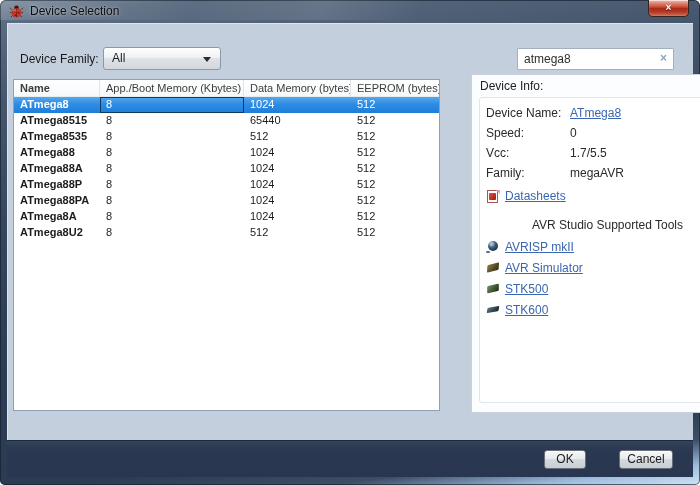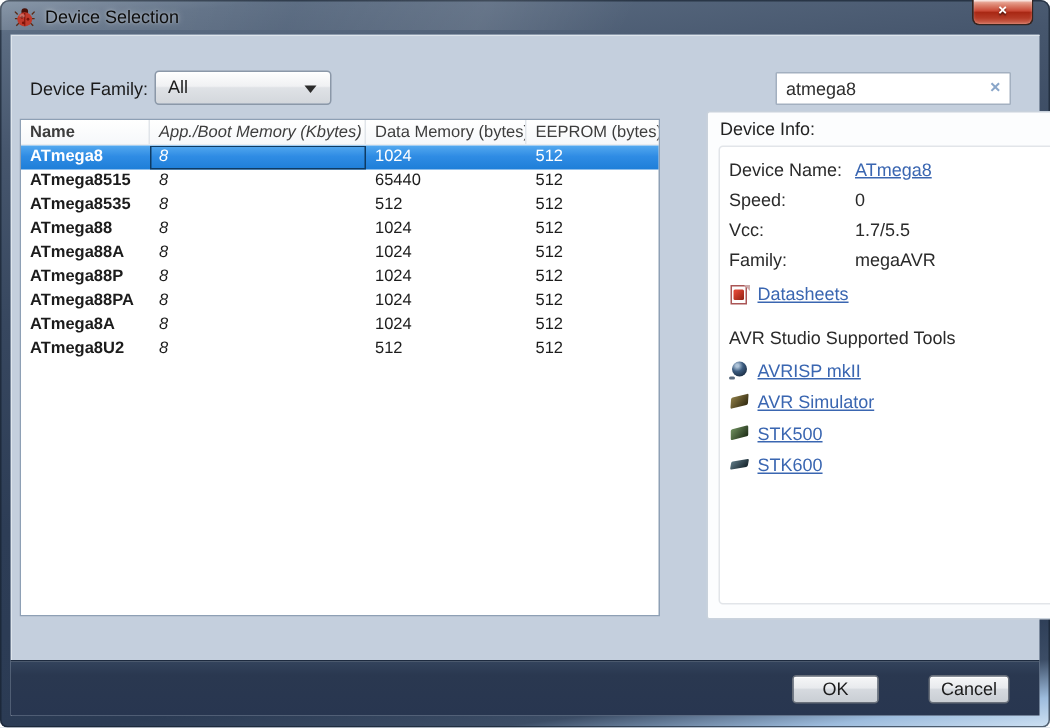--- a/index.html
+++ b/index.html
@@ -77,21 +77,21 @@
   .table-panel {
     position:absolute; left:6px; top:56px; width:427px; height:332px;
     background:#fff; border:1px solid #8ea0b5;
   }
   .thead { display:flex; height:17px; background:linear-gradient(#ffffff,#f6f8fa); border-bottom:1px solid #e9ecef; }
   .th {
     font-size:11px; color:#3d3d3d; padding:2px 0 0 6px;
     border-right:1px solid #e1e5ea; overflow:hidden; white-space:nowrap;
   }
   .th:last-child { border-right:none; }
-  .c0 { width:86px;font-weight:bold; } .c1 { width:144px;font-style:italic; } .c2 { width:107px; } .c3 { flex:1; }
+  .c0 { width:86px;font-weight:bold; } .c1 { width:144px; } .c2 { width:107px; } .c3 { flex:1; }
   .trow { display:flex; height:16px; font-size:11px; color:#1c1c1c; }
   .td { padding:1px 0 0 6px; overflow:hidden; white-space:nowrap; }
   .trow.selected {
     background:linear-gradient(180deg,#54a9ef 0%,#2f8ce4 45%,#1e7ed8 100%);
     color:#fff;
   }
   .trow.selected .focus-cell { box-shadow:inset 0 0 0 1px #0e3a62; }
 
   
   .info-panel {
@@ -102,21 +102,21 @@
   .info-box {
     position:absolute; left:7px; top:22px; width:226px; height:306px;
     background:#fff; border:1px solid #e2e5e9; border-radius:3px;
     padding:8px 4px 0 6px;
   }
   .field-row { display:flex; height:20px; font-size:12px; align-items:flex-start; }
   .field-label { width:84px; color:#2a2a2a; }
   .field-value { color:#2a2a2a; }
   a.lnk { color:#3a66b1; text-decoration:underline; font-size:12px; cursor:default; }
   .datasheet-row { display:flex; height:20px; align-items:center; }
-  .tools-title { margin-top:12px; height:18px; font-size:12px; color:#2a2a2a; }
+  .tools-title { margin-top:12px; height:18px; font-size:12px; color:#2a2a2a;margin-left:46px; }
   .tool-row { display:flex; height:21px; align-items:center;text-align:center; }
 
   
   .micon { display:inline-block; width:15px; height:13px; position:relative; margin-right:4px; flex:none; }
   .pdf-page { position:absolute; left:1px; top:0; width:11px; height:13px; background:#fdfdfd; border:1px solid #a55; }
   .pdf-mark { position:absolute; left:3px; top:3px; width:7px; height:7px; background:linear-gradient(135deg,#d43 20%,#901f10); border-radius:1px; }
   .pdf-fold { position:absolute; right:1px; top:0; width:0; height:0; border-left:4px solid transparent; border-top:4px solid #caa; }
   .puck { position:absolute; left:2px; top:1px; width:10px; height:10px; border-radius:50%;
           background:radial-gradient(circle at 35% 28%, #aec3d8 10%, #3c5c80 40%, #101d2d 95%); }
   .puck-tail { position:absolute; left:0; bottom:0; width:4px; height:2px; background:#5b6c80; border-radius:1px; }
@@ -130,21 +130,21 @@
     position:absolute; left:0; top:417px; width:686px; height:37px;
     background:linear-gradient(180deg,#33435c 0%,#2a3850 25%,#283650 100%);
     border-top:1px solid #1d2a3e;
   }
   .btn {
     position:absolute; top:9px; height:19px; font-size:12px; color:#1b1b1b;
     text-align:center; line-height:17px; border:1px solid #69707b; border-radius:3px;
     background:linear-gradient(180deg,#f6f7f8 0%,#e8eaed 45%,#d6dadf 50%,#c9ced4 100%);
     box-shadow:inset 0 1px 0 rgba(255,255,255,.85); cursor:default;
   }
-  .btn-ok { right:107px; width:58px; }
+  .btn-ok { right:107px; width:42px; }
   .btn-cancel { right:20px; width:54px; }
 </style>
 </head>
 <body>
 
 <div class="window">
 
   <div class="titlebar">
     <div class="sheen"></div>
     <span class="app-icon">

